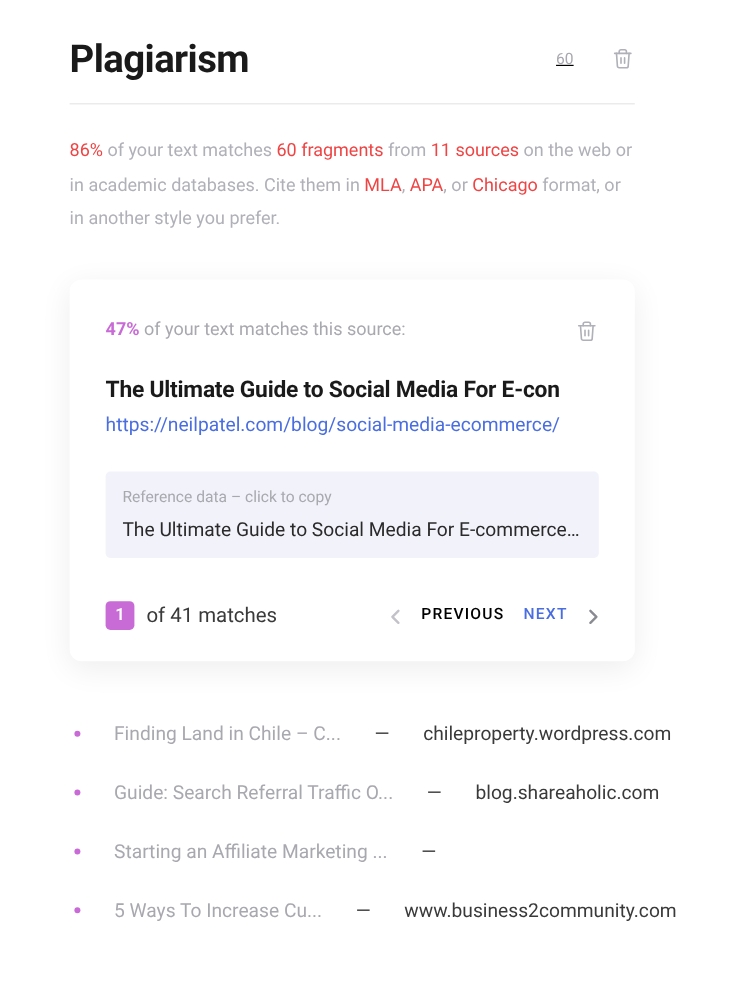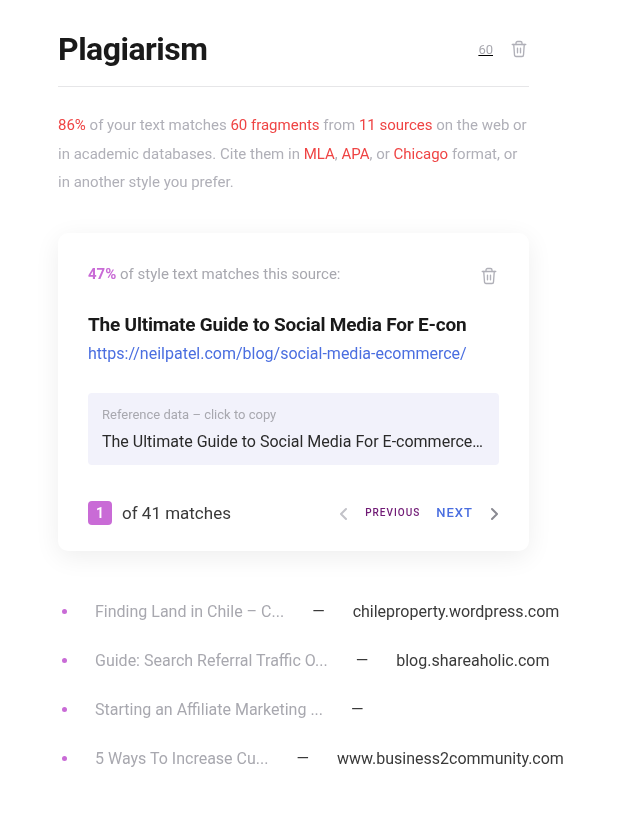--- a/index.html
+++ b/index.html
@@ -20,21 +20,21 @@
 }
 .title {
   font-size: 32px;
   font-weight: 700;
   color: #1a1a1a;
   letter-spacing: -0.5px;
 }
 .header-right {
   display: flex;
   align-items: center;
-  gap: 16px;
+  gap: 31px;
   text-decoration: underline;
 }
 .badge-count {
   font-size: 13px;
   color: #a8a8af;
 }
 .trash-btn {
   width: 20px;
   height: 22px;
   cursor: pointer;
@@ -137,23 +137,23 @@
   gap: 16px;
 }
 .chev {
   width: 10px;
   height: 14px;
   cursor: pointer;
 }
 .chev svg { stroke: #c2c2c8; }
 .chev.active svg { stroke: #8a8a92; }
 .prev-lbl {
-  font-size: 10px;
+  font-size: 13px;
   letter-spacing: 1px;
-  color: #701a75;
+  color: #000000;
   font-weight: 500;
   cursor: pointer;
 }
 .next-lbl {
   font-size: 13px;
   letter-spacing: 1px;
   color: #4a6ee0;
   font-weight: 500;
   cursor: pointer;
 }
@@ -202,21 +202,21 @@
     </div>
   </div>
 
   <div class="summary">
     <span class="dark">86%</span><span> of your text matches </span><span class="dark">60 fragments</span><span> from </span><span class="dark">11 sources</span><span> on the web or in academic databases. Cite them in </span><span class="dark">MLA</span><span>, </span><span class="dark">APA</span><span>, or </span><span class="dark">Chicago</span><span> format, or in another style you prefer.</span>
   </div>
 
   <div class="card">
     <div class="card-top">
       <div class="card-match-line">
-        <span class="pct">47%</span><span> of style text matches this source:</span>
+        <span class="pct">47%</span><span> of your text matches this source:</span>
       </div>
       <div class="trash-btn">
         <svg width="18" height="20" viewBox="0 0 24 24" fill="none" stroke-width="1.8" stroke-linecap="round" stroke-linejoin="round">
           <polyline points="3 6 5 6 21 6"></polyline>
           <path d="M19 6l-1 14a2 2 0 0 1-2 2H8a2 2 0 0 1-2-2L5 6"></path>
           <path d="M10 11v6M14 11v6"></path>
           <path d="M8 6V4a2 2 0 0 1 2-2h4a2 2 0 0 1 2 2v2"></path>
         </svg>
       </div>
     </div>

